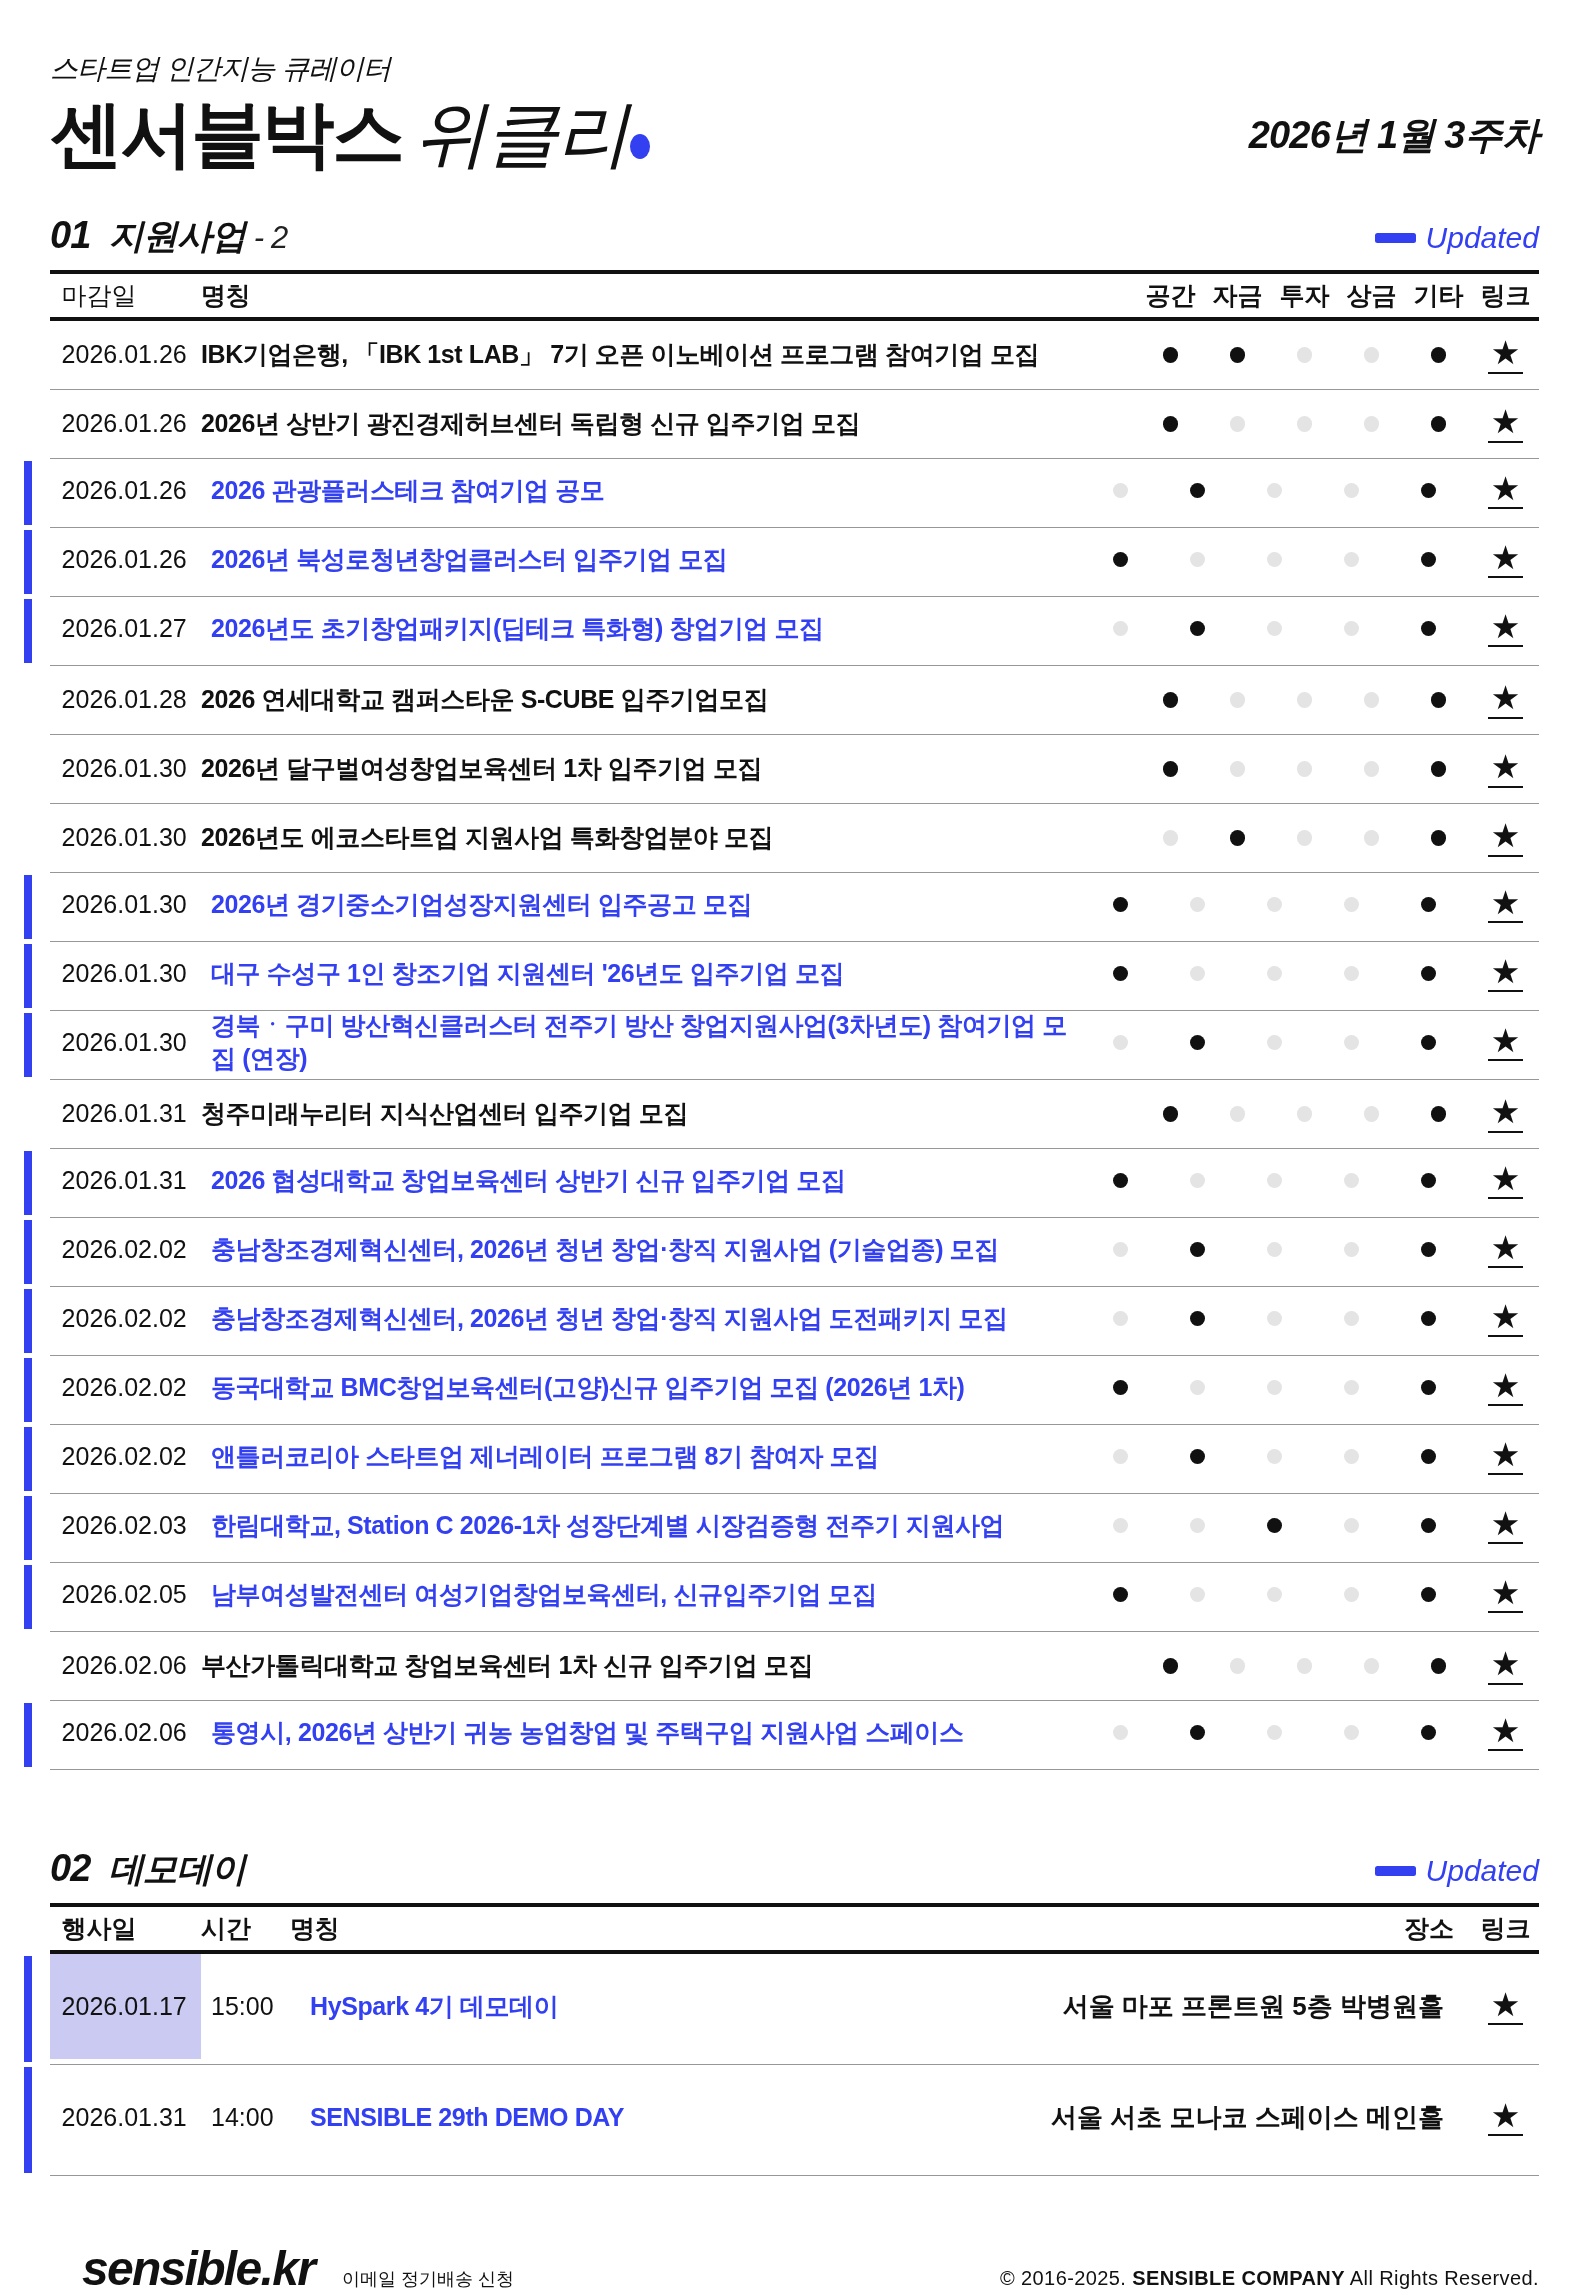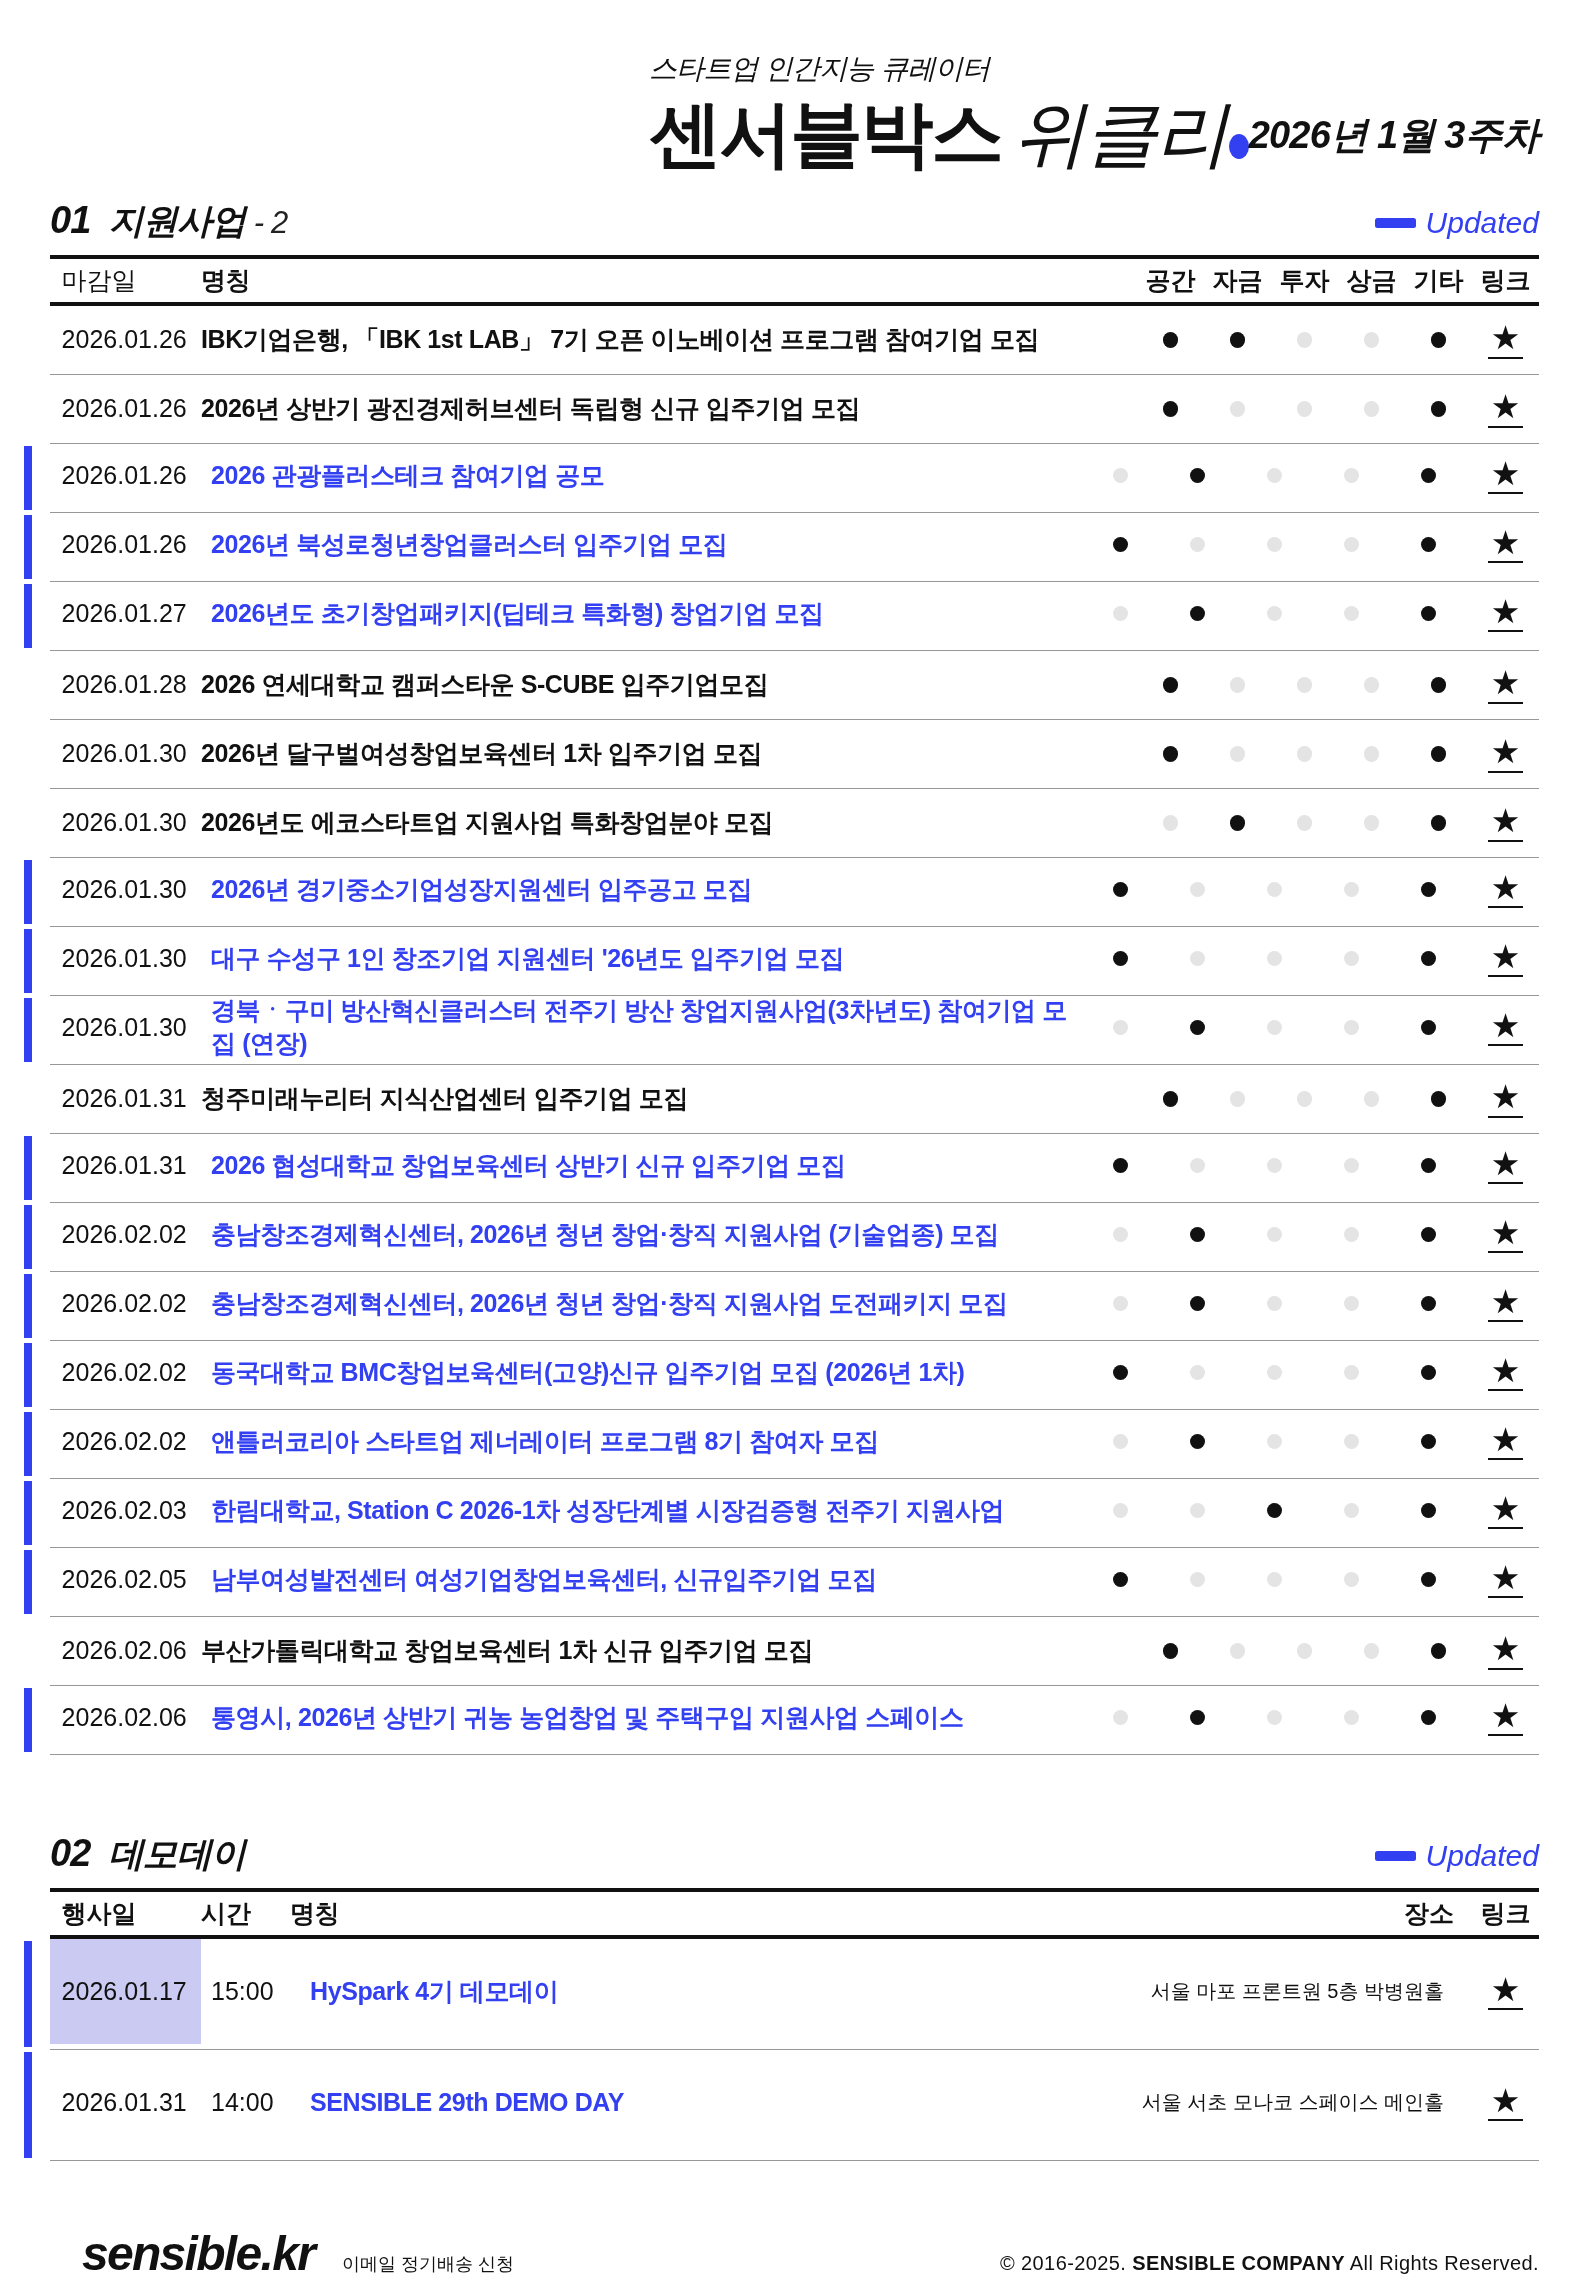--- a/index.html
+++ b/index.html
@@ -1,21 +1,21 @@
 <!DOCTYPE html>
 <html style="--accent: #3340f2; --highlight: #cbcaf3;font-size:13.2px"><head>
 <meta charset="utf-8">
 <style>
   * { margin:0; padding:0; box-sizing:border-box; }
   html,body { background:#fff; }
   body { width:1589px; font-family:"Liberation Sans", sans-serif; color:#111; }
   .page { padding:50px 50px 33px 50px; }
 
   
-  .masthead { display:flex; justify-content:flex-end; align-items:flex-end; margin-bottom:25px; }
+  .masthead { display:flex; justify-content:space-between; align-items:flex-end; margin-bottom:40px; }
   .tagline { font-size:28px; font-style:italic; font-weight:500; letter-spacing:-0.8px; margin-bottom:8.3px; }
   .brand-line { font-size:73px; letter-spacing:-2.5px; line-height:1.05; }
   .brand-bold { font-weight:900; }
   .brand-light { font-weight:300; font-style:italic; margin-left:11.6px; letter-spacing:-1.7px; }
   .brand-dot { display:inline-block; width:20px; height:25px; border-radius:50%; margin-left:1.7px; }
   .issue { font-size:38px; font-weight:800; font-style:italic; letter-spacing:-0.8px; padding-bottom:11.6px; }
 
   
   .sec-head { display:flex; justify-content:space-between; align-items:flex-end; margin-bottom:10px; }
   .sec-title { font-style:italic; letter-spacing:-0.8px; }
@@ -46,21 +46,21 @@
   .thead .c-dot, .thead .c-link { font-weight:800; font-size:25px; }
   .star { display:inline-block; font-size:33px; line-height:1.05; padding:0 2.5px 0.8px 2.5px; border-bottom:2.5px solid #111; cursor:pointer; color:#111; text-decoration:none; }
 
   
   .sec2 { margin-top:76px; }
   .t2 .trow { height:111px; }
   .d-date { flex:none; width:151px; padding-left:11.6px; font-size:25px; display:flex; align-items:center; align-self:stretch; }
   .d-date.hl { background:var(--highlight); }
   .d-time { flex:none; width:89px; font-size:25px; }
   .d-name { flex:1; font-size:25px; font-weight:600; color:var(--accent); letter-spacing:-0.4px; cursor:pointer; }
-  .d-place { flex:none; margin-left:auto; text-align:right; font-size:20px; font-weight:400; padding-right:18px; }
+  .d-place { flex:none; margin-left:auto; text-align:right; font-size:26px; font-weight:700; padding-right:18px; }
   .t2 .thead .d-place { font-weight:800; font-size:25px; }
 
   
   .footer { display:flex; justify-content:space-between; align-items:baseline; margin-top:65px;margin-left:32px; }
   .footer-left { display:flex; align-items:baseline; gap:28px; }
   .footer-logo { font-size:48px; font-weight:900; font-style:italic; letter-spacing:-1.7px; }
   .subscribe { font-size:18px; font-weight:500; cursor:pointer; }
   .copyright { font-size:20px; letter-spacing:0.4px; }
   .copyright b { font-weight:800; }
 </style>

